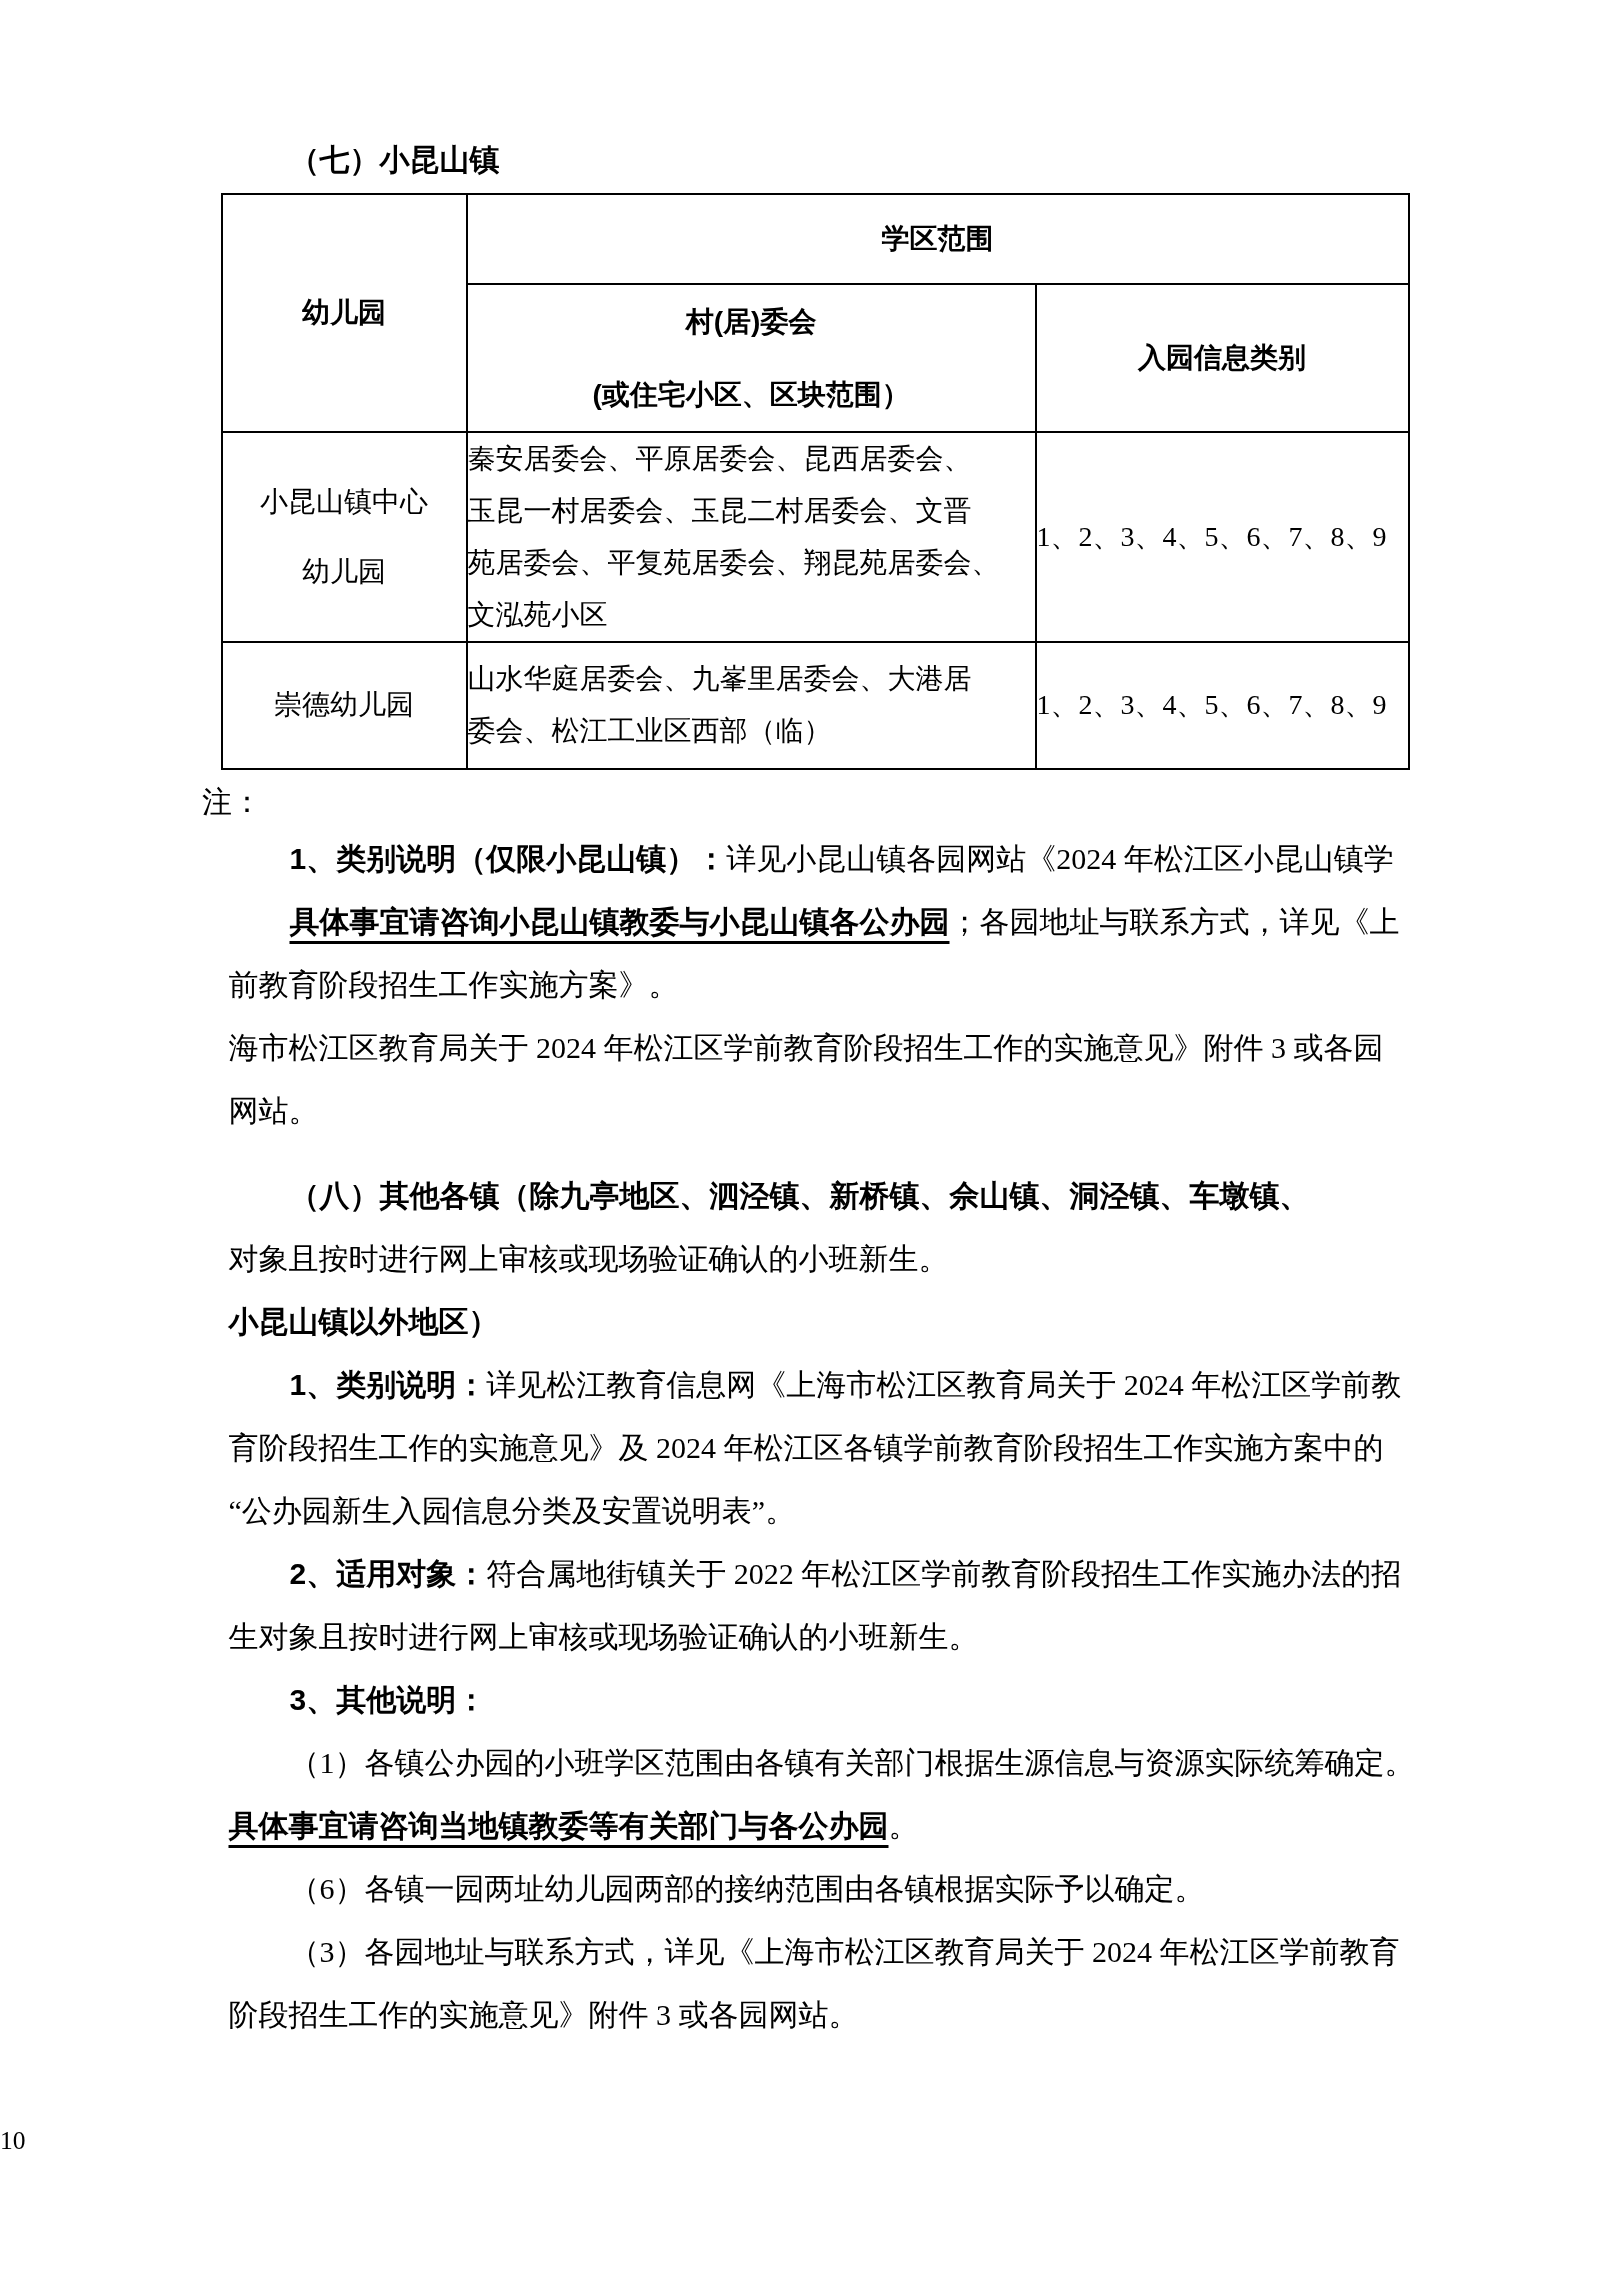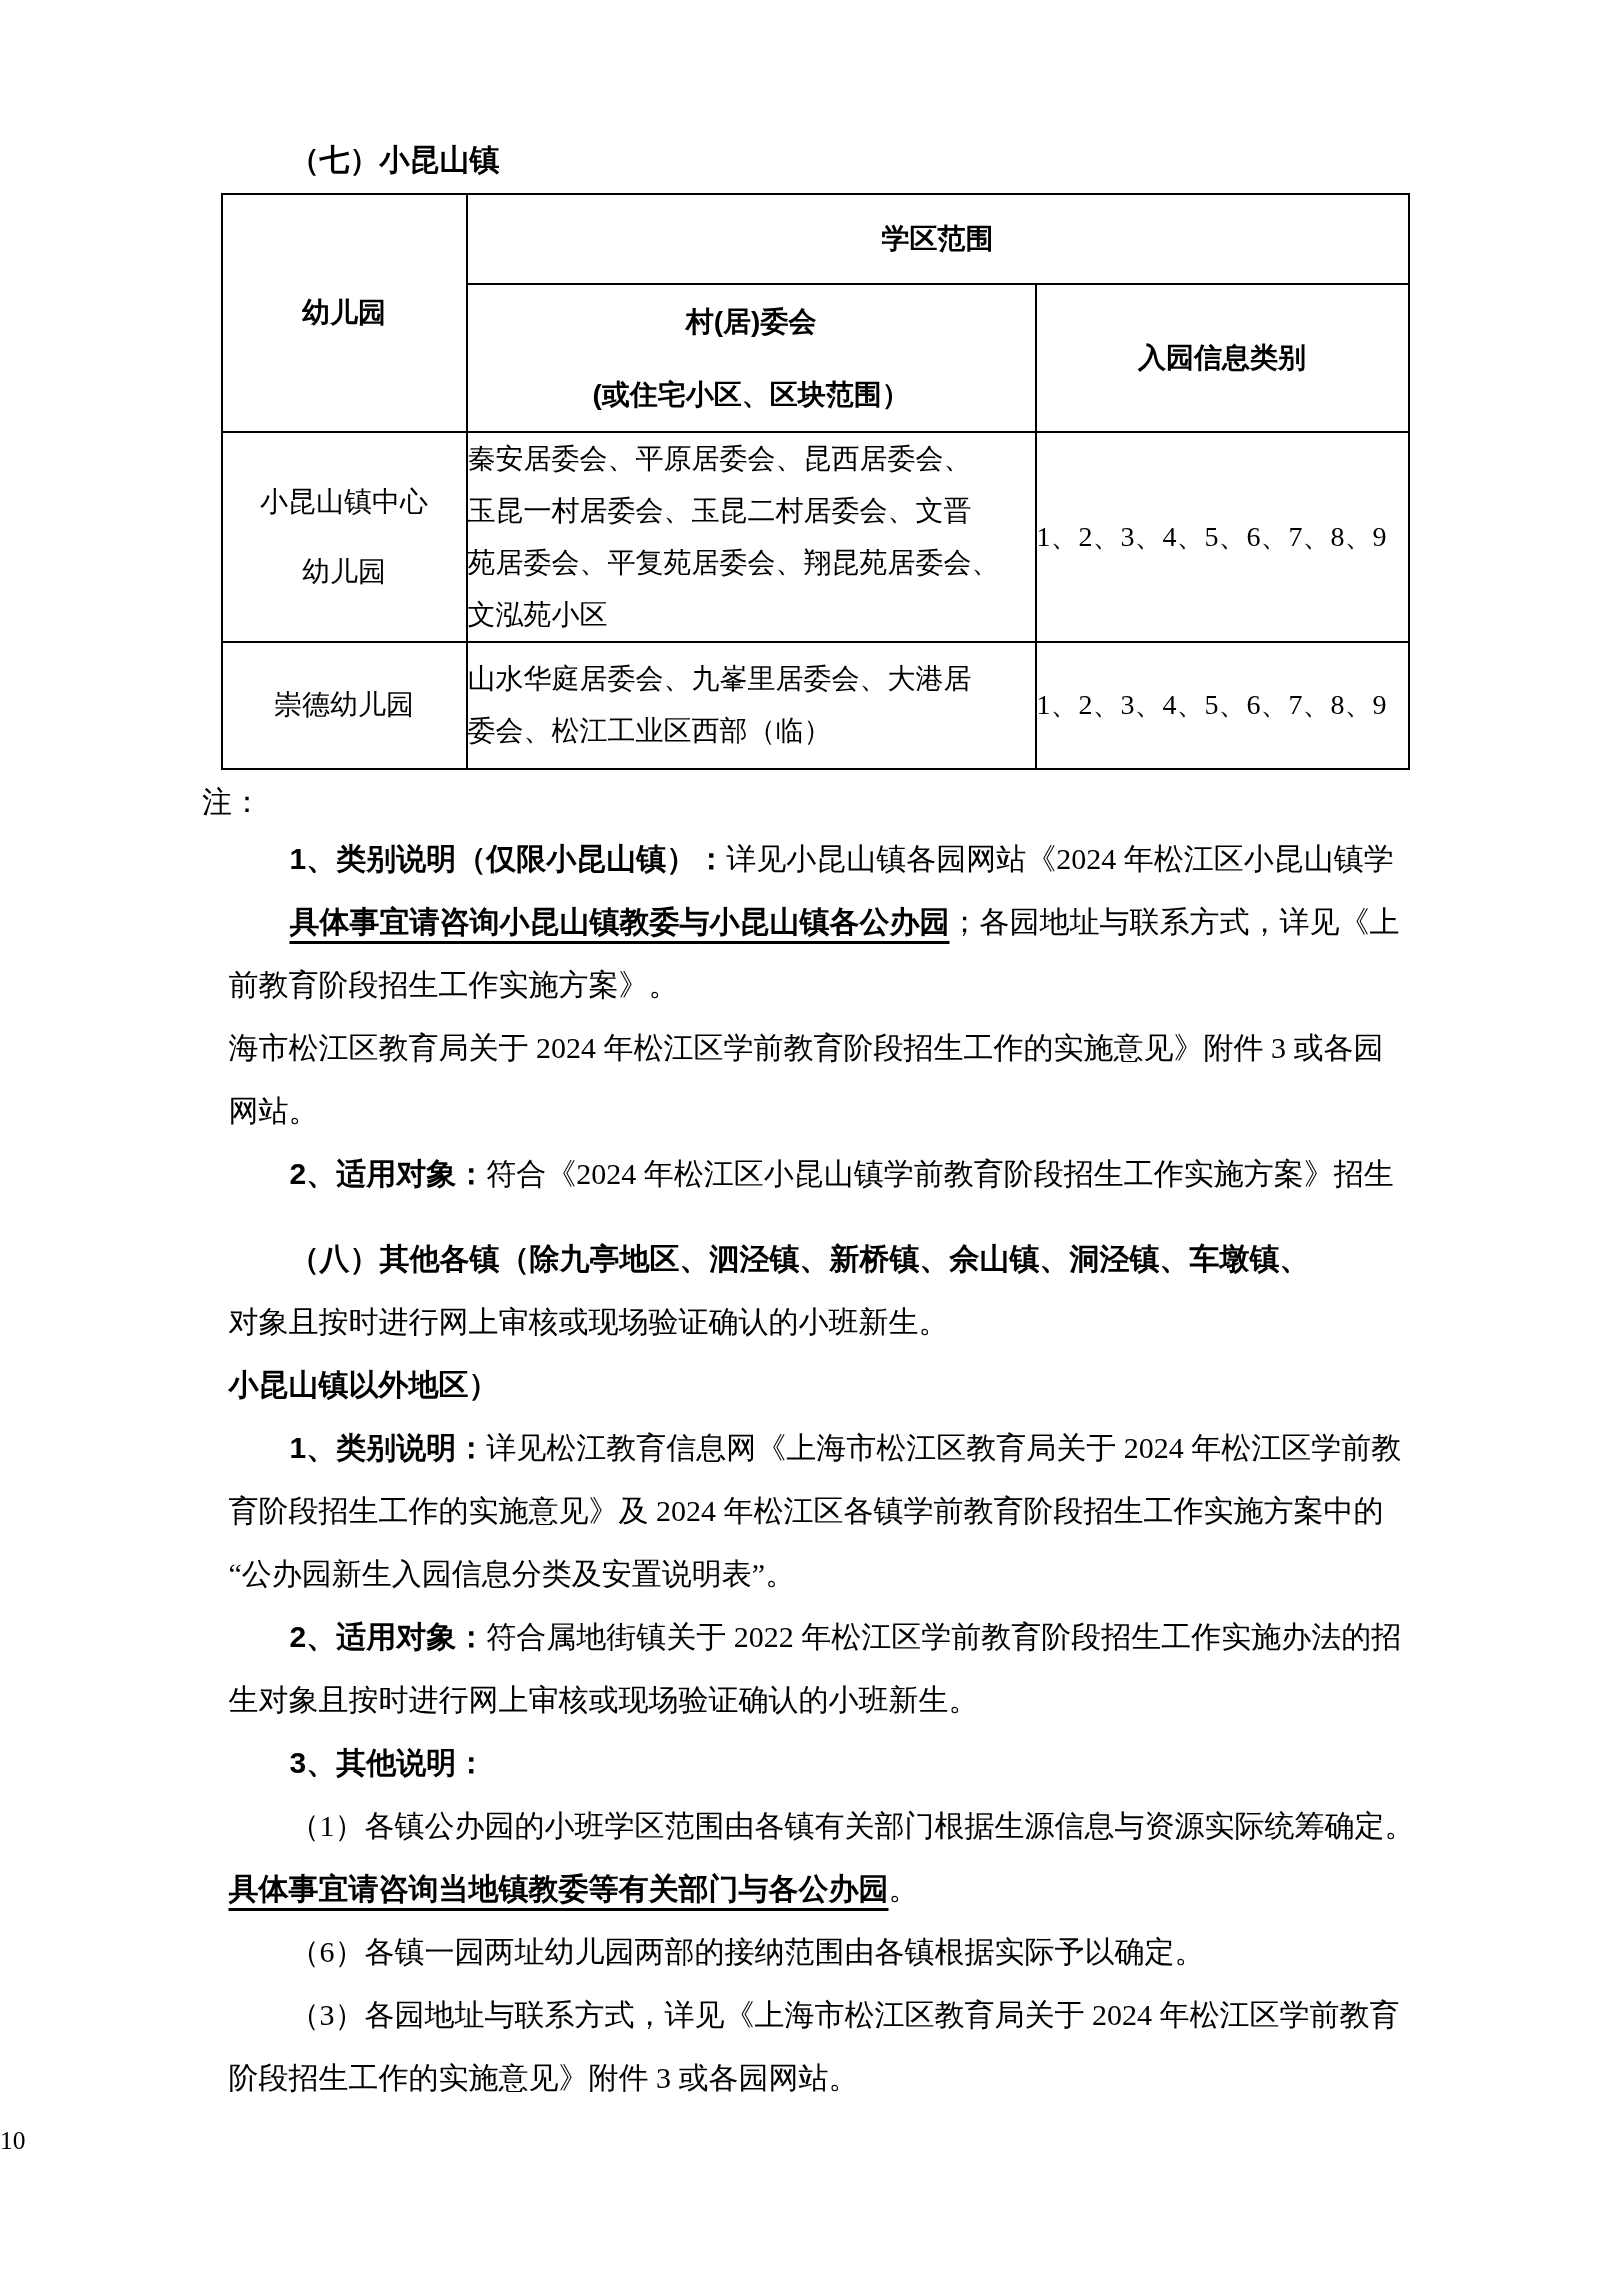--- a/index.html
+++ b/index.html
@@ -160,21 +160,20 @@
   </table>
 
   <div class="note-label">注：</div>
 
   <div class="notes">
     <div class="ln ind"><span class="b">1、类别说明（仅限小昆山镇）：</span><span>详见小昆山镇各园网站《2024 年松江区小昆山镇学</span></div>
     <div class="ln ind"><span class="b u">具体事宜请咨询小昆山镇教委与小昆山镇各公办园</span><span>；各园地址与联系方式，详见《上</span></div>
     <div class="ln"><span>前教育阶段招生工作实施方案》。</span></div>
     <div class="ln"><span>海市松江区教育局关于 2024 年松江区学前教育阶段招生工作的实施意见》附件 3 或各园</span></div>
     <div class="ln"><span>网站。</span></div>
-    <div class="ln ind"><span class="b">2、适用对象：</span><span>符合《2024 年松江区小昆山镇学前教育阶段招生工作实施方案》招生</span></div>
     <div class="ln hd ind s8gap">（八）其他各镇（除九亭地区、泗泾镇、新桥镇、佘山镇、洞泾镇、车墩镇、</div>
 
     <div class="ln"><span>对象且按时进行网上审核或现场验证确认的小班新生。</span></div>
     <div class="ln hd">小昆山镇以外地区）</div>
 
     <div class="ln ind"><span class="b">1、类别说明：</span><span>详见松江教育信息网《上海市松江区教育局关于 2024 年松江区学前教</span></div>
     <div class="ln"><span>育阶段招生工作的实施意见》及 2024 年松江区各镇学前教育阶段招生工作实施方案中的</span></div>
     <div class="ln"><span>“公办园新生入园信息分类及安置说明表”。</span></div>
     <div class="ln ind"><span class="b">2、适用对象：</span><span>符合属地街镇关于 2022 年松江区学前教育阶段招生工作实施办法的招</span></div>
     <div class="ln"><span>生对象且按时进行网上审核或现场验证确认的小班新生。</span></div>

